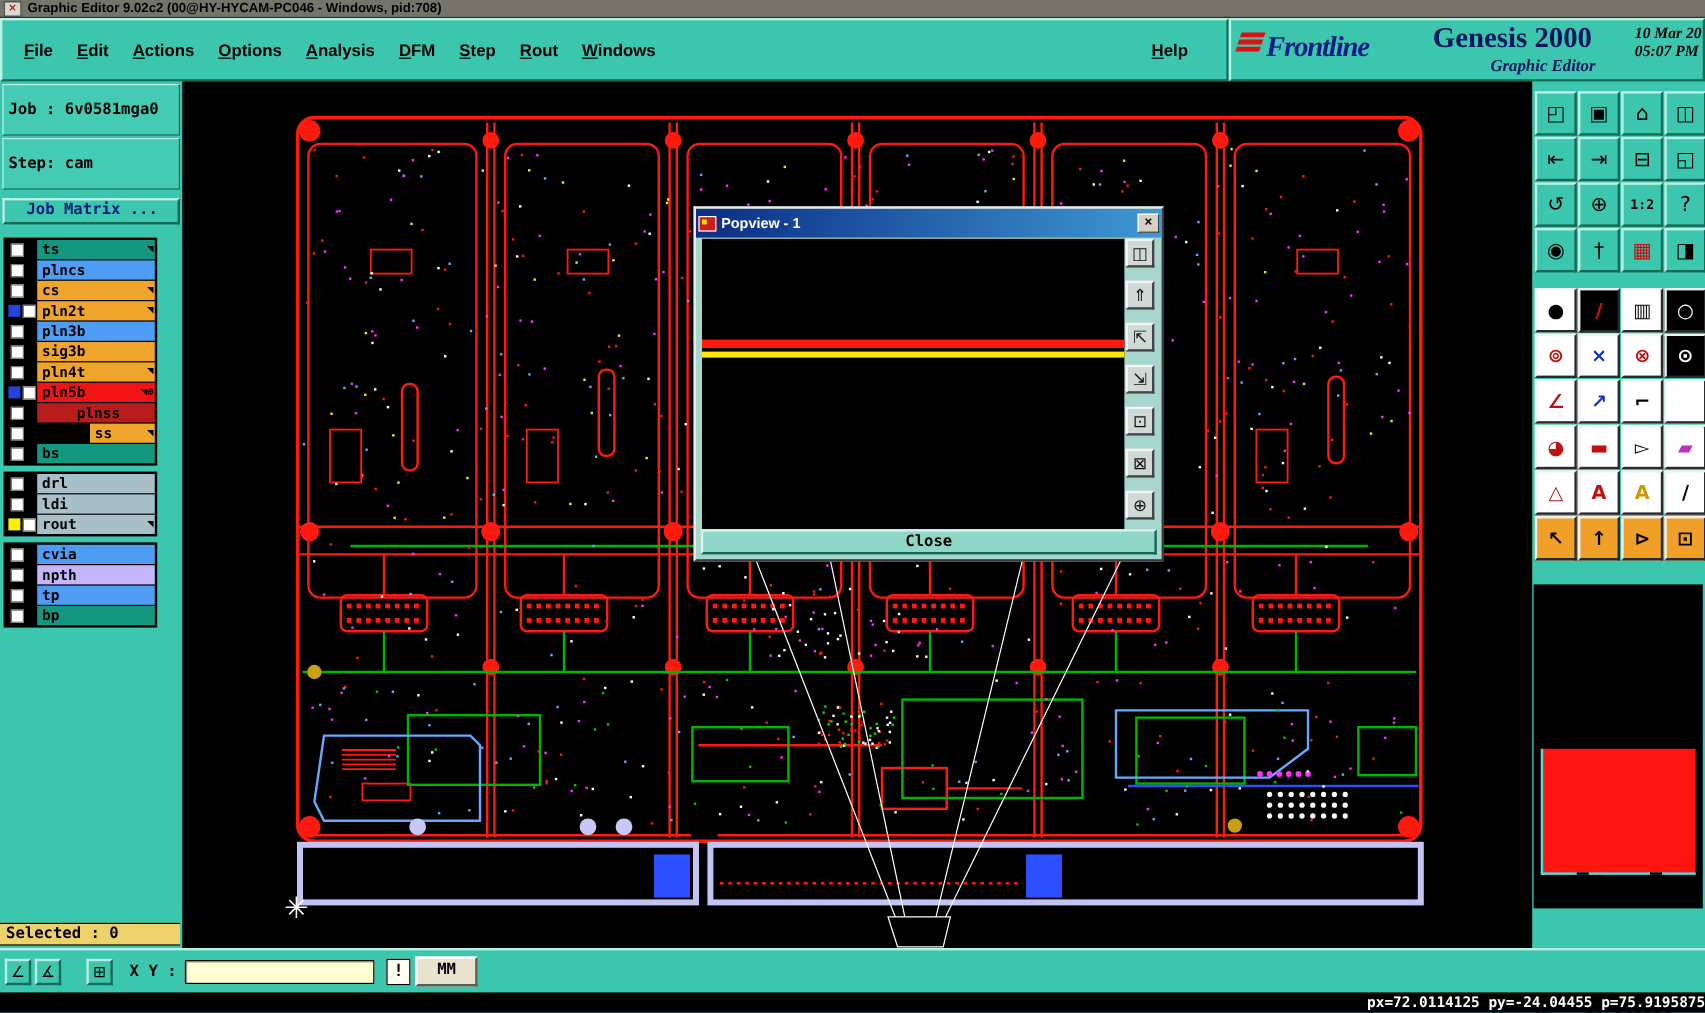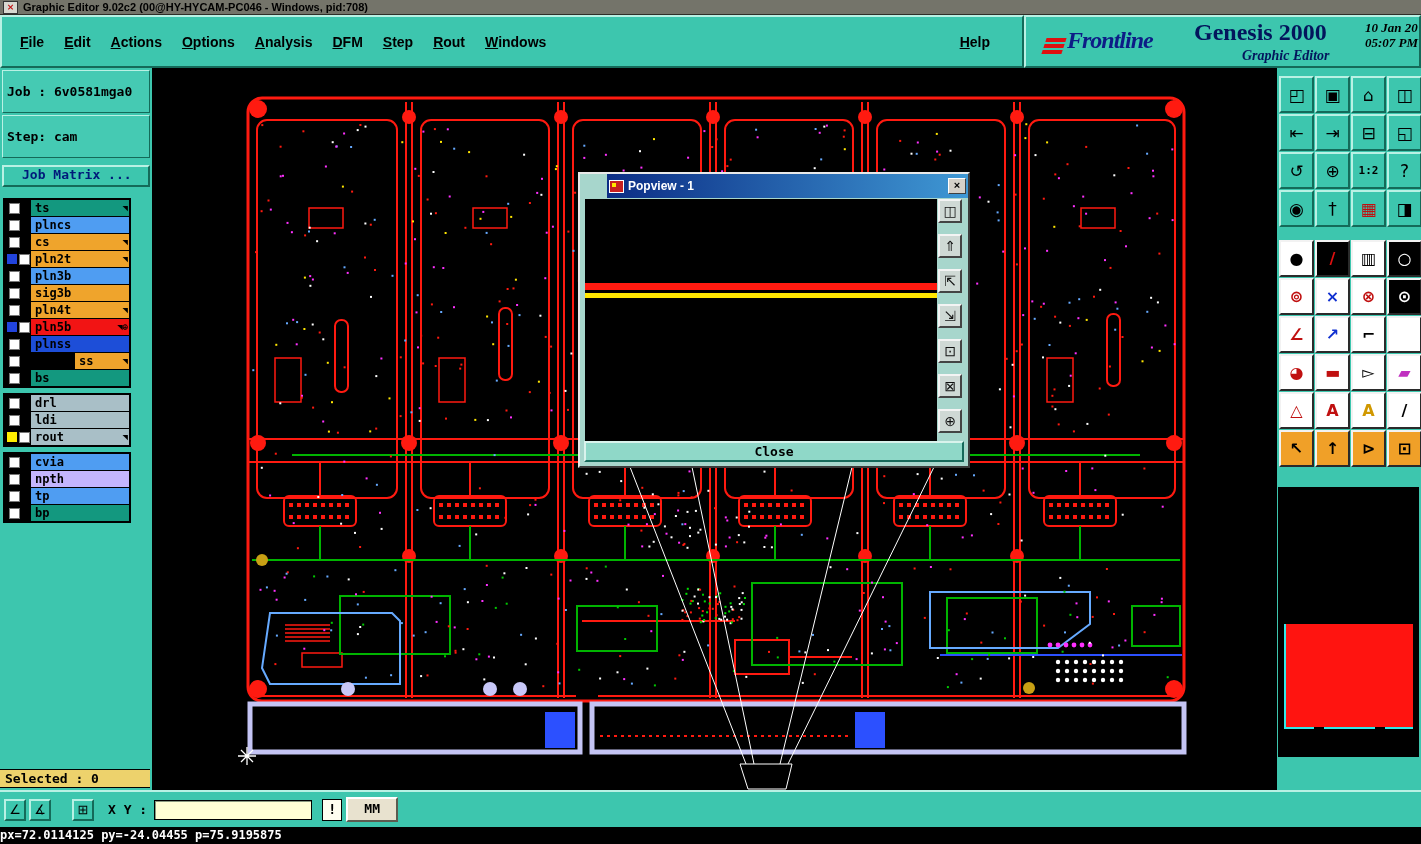--- a/index.html
+++ b/index.html
@@ -19,21 +19,21 @@
     display:flex;align-items:center;padding:0 10px;}
   .menu-items{display:flex;gap:4px;}
   .menu-item{display:inline-block;padding:3px 8px;font:bold 14px "Liberation Sans",sans-serif;color:#000;cursor:default;}
   .menu-item::first-letter{text-decoration:underline;}
   .menu-help{margin-left:auto;margin-right:14px;}
 
   
   .brand{position:absolute;left:1024px;top:15px;width:397px;height:53px;background:#3dc6ae;box-sizing:border-box;
     border-top:2px solid #b9f1e4;border-left:2px solid #b9f1e4;border-bottom:2px solid #146a59;border-right:2px solid #146a59;
     overflow:hidden;}
-  .fl{position:absolute;left:18px;top:10px;display:flex;align-items:flex-end;}
+  .fl{position:absolute;left:6px;top:10px;display:flex;align-items:flex-start;}
   .fl-bars{display:flex;flex-direction:column;gap:2px;margin-right:3px;transform:skewX(-18deg);}
   .fl-bars i{width:20px;height:4px;background:#e01010;display:block;}
   .fl-name{font:bold italic 24px "Liberation Serif",serif;color:#0d1c86;letter-spacing:-1px;}
   .product{position:absolute;left:168px;top:2px;font:bold 24px "Liberation Serif",serif;color:#03155c;white-space:nowrap;}
   .datetime{position:absolute;right:1px;top:3px;font:bold italic 13px "Liberation Serif",serif;color:#000;line-height:15px;text-align:left;white-space:pre;}
   .subtitle{position:absolute;left:216px;top:31px;font:bold italic 14px "Liberation Serif",serif;color:#03155c;}
 
   
   .sidebar{position:absolute;left:0;top:68px;width:152px;height:722px;background:#3dc6ae;box-sizing:border-box;}
   .job-line{margin:2px 2px 1px 2px;padding:13px 4px;font:bold 13px "DejaVu Sans Mono",monospace;color:#000;
@@ -51,21 +51,21 @@
   .selected-bar{position:absolute;left:0;top:701px;width:150px;height:19px;background:#edd26c;
     border-top:1px solid #000;border-bottom:1px solid #000;box-sizing:border-box;
     font:bold 13px "DejaVu Sans Mono",monospace;line-height:17px;padding-left:5px;color:#000;}
 
   
   .canvas{position:absolute;left:152px;top:68px;width:1125px;height:722px;background:#000;}
 
   
   .popview{position:absolute;left:578px;top:172px;width:392px;height:296px;background:#a7d6cc;z-index:10;box-sizing:border-box;
     border-top:2px solid #e9e9e9;border-left:2px solid #e9e9e9;border-right:2px solid #3a3a3a;border-bottom:2px solid #3a3a3a;}
-  .pv-title{height:24px;background:linear-gradient(90deg,#0b2d85,#3f98d4);display:flex;align-items:center;gap:4px;padding:0 2px;cursor:move;margin-left:27px;}
+  .pv-title{height:24px;background:linear-gradient(90deg,#0b2d85,#3f98d4);display:flex;align-items:center;gap:4px;padding:0 2px;cursor:move;}
   .pv-icon{width:13px;height:11px;background:#c82020;border:1px solid #fff;position:relative;}
   .pv-icon::after{content:"";position:absolute;left:2px;top:2px;width:4px;height:4px;background:#ffe600;}
   .pv-title-text{flex:1;color:#fff;font:bold 12px "Liberation Sans",sans-serif;}
   .pv-x{width:16px;height:14px;background:#d4d0c8;text-align:center;line-height:12px;font:bold 11px "Liberation Sans",sans-serif;color:#000;cursor:pointer;
     border-top:1px solid #fff;border-left:1px solid #fff;border-right:1px solid #404040;border-bottom:1px solid #404040;}
   .pv-canvas{position:absolute;left:5px;top:25px;width:352px;height:243px;background:#000;}
   .pv-red{position:absolute;left:0;top:84px;width:100%;height:7px;background:#ff1a10;}
   .pv-yellow{position:absolute;left:0;top:94px;width:100%;height:5px;background:#ffe600;}
   .pv-btncol{position:absolute;right:2px;top:25px;width:28px;}
   .pvbtn{width:24px;height:24px;margin-bottom:11px;background:#cfd9d5;box-sizing:border-box;cursor:pointer;
@@ -106,21 +106,21 @@
     font:13px "DejaVu Sans Mono",monospace;padding:0 3px;box-sizing:border-box;}
   .alert-btn{width:20px;height:22px;background:#fffef0;border:1px solid #000;box-sizing:border-box;cursor:pointer;
     font:bold 14px "DejaVu Sans Mono",monospace;text-align:center;line-height:19px;color:#000;margin-left:6px;}
   .status-msg{flex:1;height:22px;border:1px solid #0b5c4d;box-sizing:border-box;
     font:bold 13px "DejaVu Sans Mono",monospace;line-height:20px;padding:0 6px;color:#000;}
   .mm-btn{width:52px;height:25px;background:#e8e2cf;box-sizing:border-box;cursor:pointer;
     border-top:2px solid #fff;border-left:2px solid #fff;border-bottom:2px solid #5c5c50;border-right:2px solid #5c5c50;
     font:bold 13px "DejaVu Sans Mono",monospace;text-align:center;line-height:20px;color:#000;}
 
   .bottomstrip{position:absolute;left:0;top:827px;width:1421px;height:17px;background:#000;color:#fff;
-    font:bold 12px "DejaVu Sans Mono",monospace;text-align:left;line-height:17px;}
+    font:bold 12px "DejaVu Sans Mono",monospace;text-align:right;line-height:17px;}
 </style>
 </head>
 <body>
 
 <div class="titlebar">
   <span class="app-icon">×</span>
   <span class="title-text">Graphic Editor 9.02c2 (00@HY-HYCAM-PC046 - Windows, pid:708)</span>
 </div>
 
 <div class="menubar">
@@ -141,21 +141,21 @@
 <div class="brand">
   <div class="fl">
     <span class="fl-bars">
         <i></i>
         <i></i>
         <i></i>
       </span>
     <span class="fl-name">Frontline</span>
   </div>
   <div class="product">Genesis 2000</div>
-  <div class="datetime"><span>10 Jan 20</span><br><span>05:07 PM</span></div>
+  <div class="datetime"><span>10 Mar 20</span><br><span>05:07 PM</span></div>
   <div class="subtitle">Graphic Editor</div>
 </div>
 
 <div class="sidebar">
   <div class="job-line">Job : 6v0581mga0</div>
   <div class="job-line">Step: cam</div>
   <div class="matrix-btn">Job Matrix ...</div>
   <div id="layer-groups">
       <div class="layer-group">
         <div class="layer-row">
@@ -205,21 +205,21 @@
           <span class="lstrip">
             <span class="lsq" style="background: rgb(34, 68, 221);"></span>
             <span class="lchk"></span>
           </span>
           <span class="lname" style="background: rgb(242, 20, 20);">pln5b<span class="lmark">◥⊕</span></span>
         </div>
         <div class="layer-row">
           <span class="lstrip">
             <span class="lchk"></span>
           </span>
-          <span class="lname" style="background: #1d4ed8;">plnss</span>
+          <span class="lname" style="background: #b91c1c; text-align: center;">plnss</span>
         </div>
         <div class="layer-row">
           <span class="lstrip">
             <span class="lchk"></span>
           </span>
           <span class="lname" style="background: rgb(239, 164, 44); margin-left: 44px;">ss<span class="lmark">◥</span></span>
         </div>
         <div class="layer-row">
           <span class="lstrip">
             <span class="lchk"></span>

